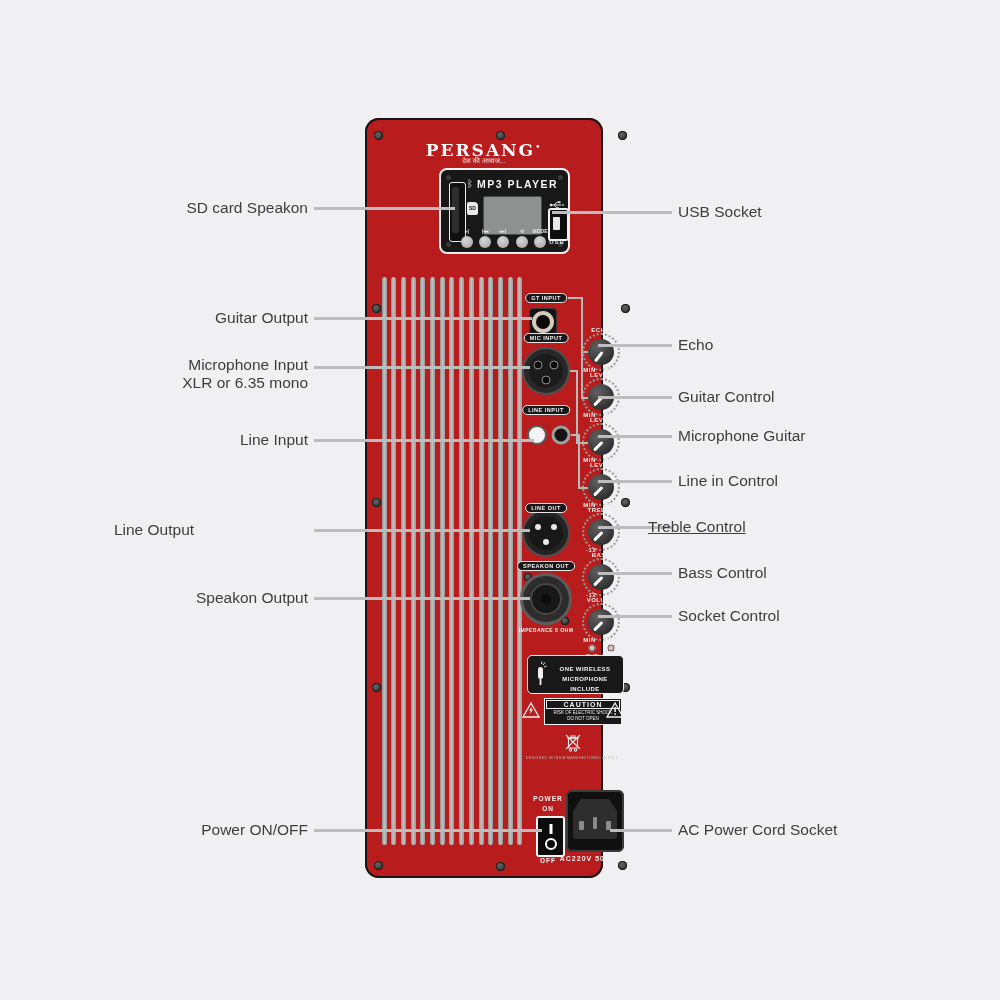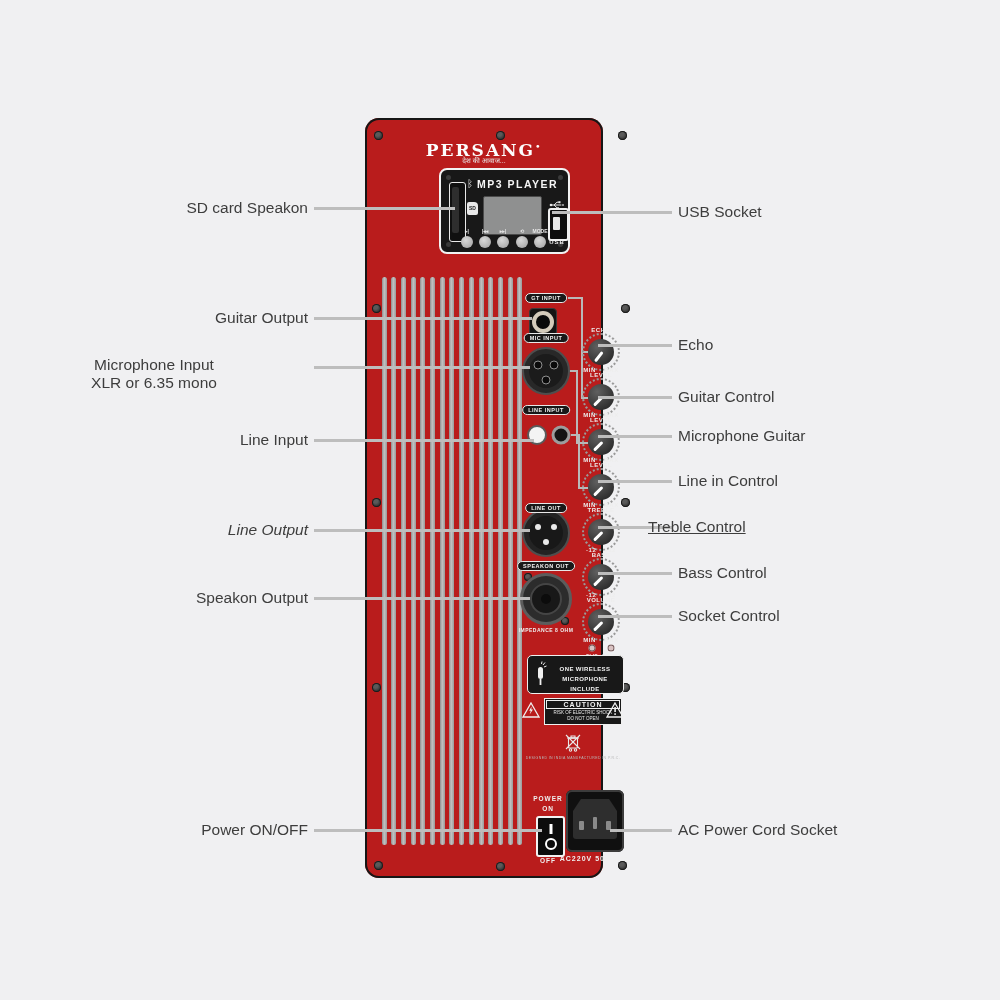--- a/index.html
+++ b/index.html
@@ -341,25 +341,25 @@
         <div class="screw" style="left: 131px; top: 744px;"></div>
         <div class="screw" style="left: 253px; top: 743px;"></div>
       </div>
   </div>
 
   <div id="callouts">
       <div class="lbl" style="left: 0px; top: 199px; width: 308px; text-align: right; line-height: 18px;">SD card Speakon</div>
       <div class="line" style="left: 314px; top: 207px; width: 141px;"></div>
       <div class="lbl" style="left: 0px; top: 309px; width: 308px; text-align: right; line-height: 18px;">Guitar Output</div>
       <div class="line" style="left: 314px; top: 317px; width: 218px;"></div>
-      <div class="lbl" style="left: 0px; top: 356px; width: 308px; text-align: center; line-height: 18px;">Microphone Input<br>XLR or 6.35 mono</div>
+      <div class="lbl" style="left: 0px; top: 356px; width: 308px; text-align: right; line-height: 18px;">Microphone Input<br>XLR or 6.35 mono</div>
       <div class="line" style="left: 314px; top: 366px; width: 216px;"></div>
       <div class="lbl" style="left: 0px; top: 431px; width: 308px; text-align: right; line-height: 18px;">Line Input</div>
       <div class="line" style="left: 314px; top: 439px; width: 220px;"></div>
-      <div class="lbl" style="left: 0px; top: 521px; width: 308px; text-align: right; line-height: 18px; font-style: italic;">Line Output</div>
+      <div class="lbl" style="left: 0px; top: 521px; width: 308px; text-align: center; line-height: 18px;">Line Output</div>
       <div class="line" style="left: 314px; top: 529px; width: 216px;"></div>
       <div class="lbl" style="left: 0px; top: 589px; width: 308px; text-align: right; line-height: 18px;">Speakon Output</div>
       <div class="line" style="left: 314px; top: 597px; width: 216px;"></div>
       <div class="lbl" style="left: 0px; top: 821px; width: 308px; text-align: right; line-height: 18px;">Power ON/OFF</div>
       <div class="line" style="left: 314px; top: 829px; width: 228px;"></div>
       <div class="lbl" style="left: 678px; top: 203px;">USB  Socket</div>
       <div class="line" style="left: 552px; top: 211px; width: 120px;"></div>
       <div class="lbl" style="left: 678px; top: 336px;">Echo</div>
       <div class="line" style="left: 598px; top: 344px; width: 74px;"></div>
       <div class="lbl" style="left: 678px; top: 388px;">Guitar Control</div>

